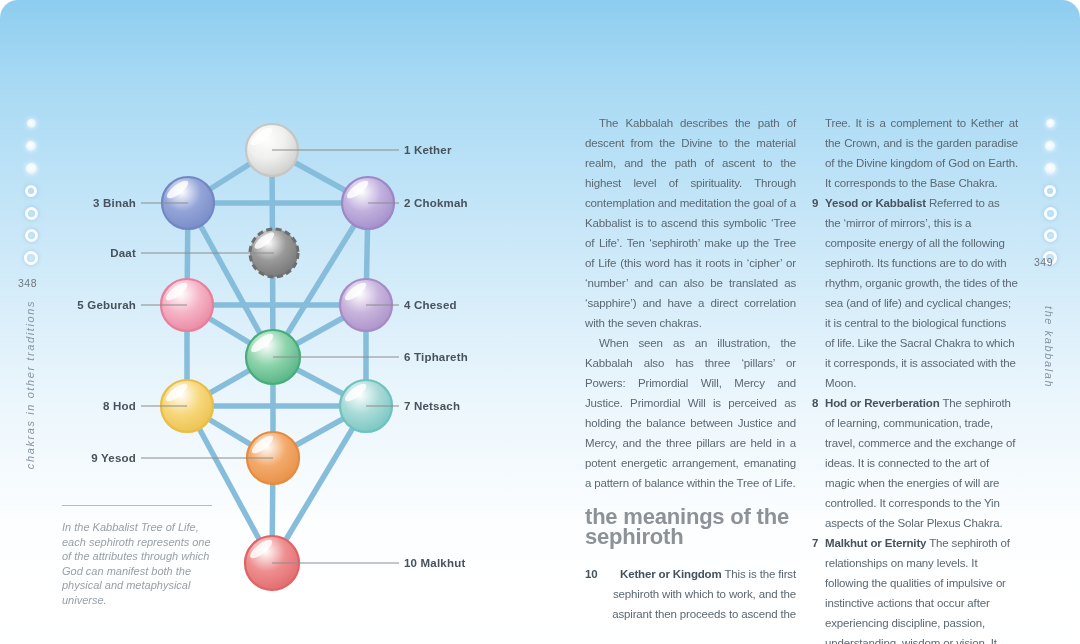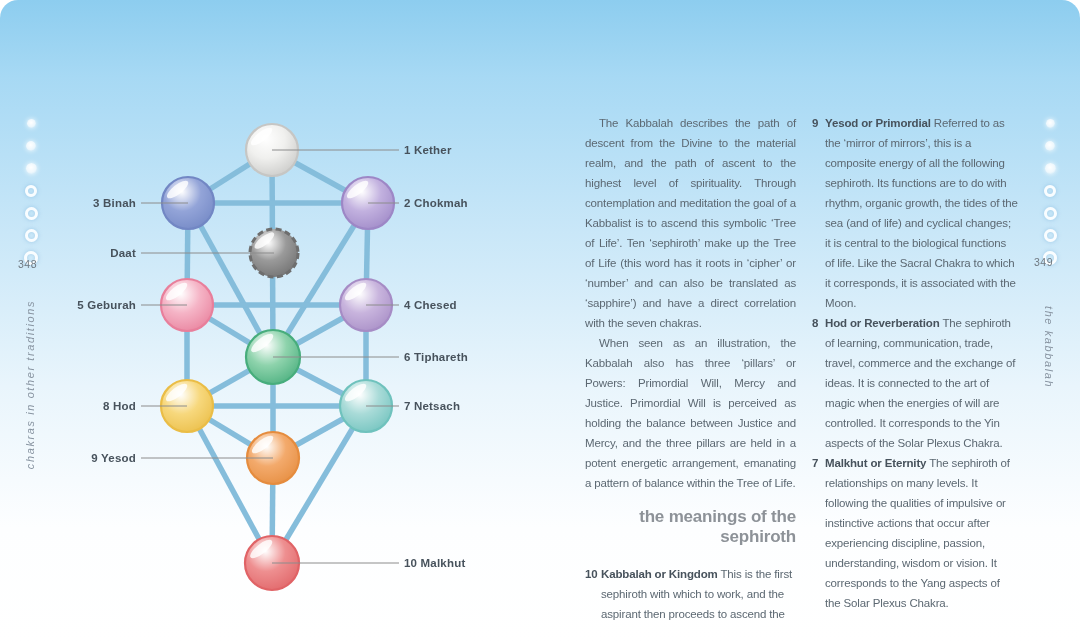--- a/index.html
+++ b/index.html
@@ -12,41 +12,41 @@
   
   .dots{position:absolute;top:119px;width:16px;display:flex;flex-direction:column;align-items:center;}
   .dots-left{left:23px;}
   .dots-right{left:1042px;}
   .dots span{display:block;border-radius:50%;flex:0 0 auto;}
   .dots span.fill{background:radial-gradient(circle at 45% 40%,#ffffff 0%,rgba(255,255,255,.75) 55%,rgba(255,255,255,.05) 100%);
     box-shadow:0 0 5px rgba(255,255,255,.9);}
   .dots span.ring{background:transparent;border:3px solid rgba(252,254,255,.95);
     box-shadow:0 0 4px rgba(140,190,225,.75), inset 0 0 3px rgba(140,190,225,.6);}
   .pageno{position:absolute;font-size:10.5px;color:#6f7880;letter-spacing:.5px;}
-  .pn-left{left:18px;top:258px;text-align:right;}
+  .pn-left{left:18px;top:277px;text-align:right;}
   .pn-right{left:1034px;top:256px;}
   .v-title{position:absolute;font-size:11px;font-style:italic;color:#8793a0;letter-spacing:1.6px;}
   .v-left{left:24px;top:300px;writing-mode:vertical-rl;transform:rotate(180deg);}
   .v-right{left:1043px;top:306px;writing-mode:vertical-rl;}
   
   #tree{position:absolute;left:0;top:0;}
   .caption-block{position:absolute;left:62px;top:505px;width:156px;}
   .caption-rule{width:150px;height:1px;background:#b3bac0;margin-bottom:14px;}
   .caption{font-size:11px;font-style:italic;color:#98a0a7;line-height:14.6px;}
   
   .col{position:absolute;top:113px;font-size:11.5px;line-height:20px;color:#5c6872;letter-spacing:-.15px;}
   .col-mid{left:585px;width:211px;}
   .col-right{left:812px;width:206px;}
   .col p{margin:0;text-align:justify;}
   .col p.indent{text-indent:14px;}
-  .sub-heading{margin:14px 0 6px 0;font-size:17px;font-weight:bold;color:#8d9298;letter-spacing:-.2px;text-align:right;}
+  .sub-heading{margin:14px 0 6px 0;font-size:22px;font-weight:bold;color:#8d9298;letter-spacing:-.2px;}
   .list-item{position:relative;text-align:left;}
   .list-item .num{position:absolute;left:0;top:0;font-weight:bold;color:#47525c;}
   .list-item b{font-weight:bold;color:#47525c;}
-  .mc-item{margin-top:17px;padding-left:16px;}
+  .mc-item{margin-top:17px;padding-left:16px;text-align:right;}
   .rc-item{padding-left:13px;}
   .rc-cont{padding-left:13px;text-align:left;margin:0;}
 </style>
 </head>
 <body>
 
 <div class="page">
 
   <div class="dots dots-left">
       <span class="fill" style="width: 9px; height: 9px; margin-bottom: 13px;"></span>
@@ -191,34 +191,39 @@
       <line x1="366" y1="406" x2="399" y2="406" stroke="#8c8c8c" stroke-width="1"></line>
       <text x="404" y="410" text-anchor="start" fill="#47525c" font-size="11.5" font-weight="bold" letter-spacing="0.2" font-family="&quot;Liberation Sans&quot;, sans-serif">7 Netsach</text>
       <line x1="141" y1="406" x2="187" y2="406" stroke="#8c8c8c" stroke-width="1"></line>
       <text x="136" y="410" text-anchor="end" fill="#47525c" font-size="11.5" font-weight="bold" letter-spacing="0.2" font-family="&quot;Liberation Sans&quot;, sans-serif">8 Hod</text>
       <line x1="141" y1="458" x2="273" y2="458" stroke="#8c8c8c" stroke-width="1"></line>
       <text x="136" y="462" text-anchor="end" fill="#47525c" font-size="11.5" font-weight="bold" letter-spacing="0.2" font-family="&quot;Liberation Sans&quot;, sans-serif">9 Yesod</text>
       <line x1="272" y1="563" x2="399" y2="563" stroke="#8c8c8c" stroke-width="1"></line>
       <text x="404" y="567" text-anchor="start" fill="#47525c" font-size="11.5" font-weight="bold" letter-spacing="0.2" font-family="&quot;Liberation Sans&quot;, sans-serif">10 Malkhut</text>
     </svg>
 
+  <div class="caption-block">
+    <div class="caption-rule"></div>
+    <div class="caption">In the Kabbalist Tree of Life, each sephiroth represents one of the attributes through which God can manifest both the physical and metaphysical universe.</div>
+  </div>
 
   <div class="col col-mid">
     <p class="indent">The Kabbalah describes the path of descent from the Divine to the material realm, and the path of ascent to the highest level of spirituality. Through contemplation and meditation the goal of a Kabbalist is to ascend this symbolic ‘Tree of Life’. Ten ‘sephiroth’ make up the Tree of Life (this word has it roots in ‘cipher’ or ‘number’ and can also be translated as ‘sapphire’) and have a direct correlation with the seven chakras.</p>
     <p class="indent">When seen as an illustration, the Kabbalah also has three ‘pillars’ or Powers: Primordial Will, Mercy and Justice. Primordial Will is perceived as holding the balance between Justice and Mercy, and the three pillars are held in a potent energetic arrangement, emanating a pattern of balance within the Tree of Life.</p>
     <h2 class="sub-heading">the meanings of the sephiroth</h2>
     <div class="list-item mc-item">
-      <span class="num">10</span><b>Kabbalah or Kingdom</b>
+      <span class="num">10</span><b>Kether or Kingdom</b>
       <span>This is the first sephiroth with which to work, and the aspirant then proceeds to ascend the</span>
     </div>
   </div>
 
   <div class="col col-right">
+    <p class="rc-cont">Tree. It is a complement to Kether at the Crown, and is the garden paradise of the Divine kingdom of God on Earth. It corresponds to the Base Chakra.</p>
     <div class="list-item rc-item">
-      <span class="num">9</span><b>Yesod or Primordial</b>
+      <span class="num">9</span><b>Yesod or Kabbalist</b>
       <span>Referred to as the ‘mirror of mirrors’, this is a composite energy of all the following sephiroth. Its functions are to do with rhythm, organic growth, the tides of the sea (and of life) and cyclical changes; it is central to the biological functions of life. Like the Sacral Chakra to which it corresponds, it is associated with the Moon.</span>
     </div>
     <div class="list-item rc-item">
       <span class="num">8</span><b>Hod or Reverberation</b>
       <span>The sephiroth of learning, communication, trade, travel, commerce and the exchange of ideas. It is connected to the art of magic when the energies of will are controlled. It corresponds to the Yin aspects of the Solar Plexus Chakra.</span>
     </div>
     <div class="list-item rc-item">
       <span class="num">7</span><b>Malkhut or Eternity</b>
       <span>The sephiroth of relationships on many levels. It following the qualities of impulsive or instinctive actions that occur after experiencing discipline, passion, understanding, wisdom or vision. It corresponds to the Yang aspects of the Solar Plexus Chakra.</span>
     </div>

